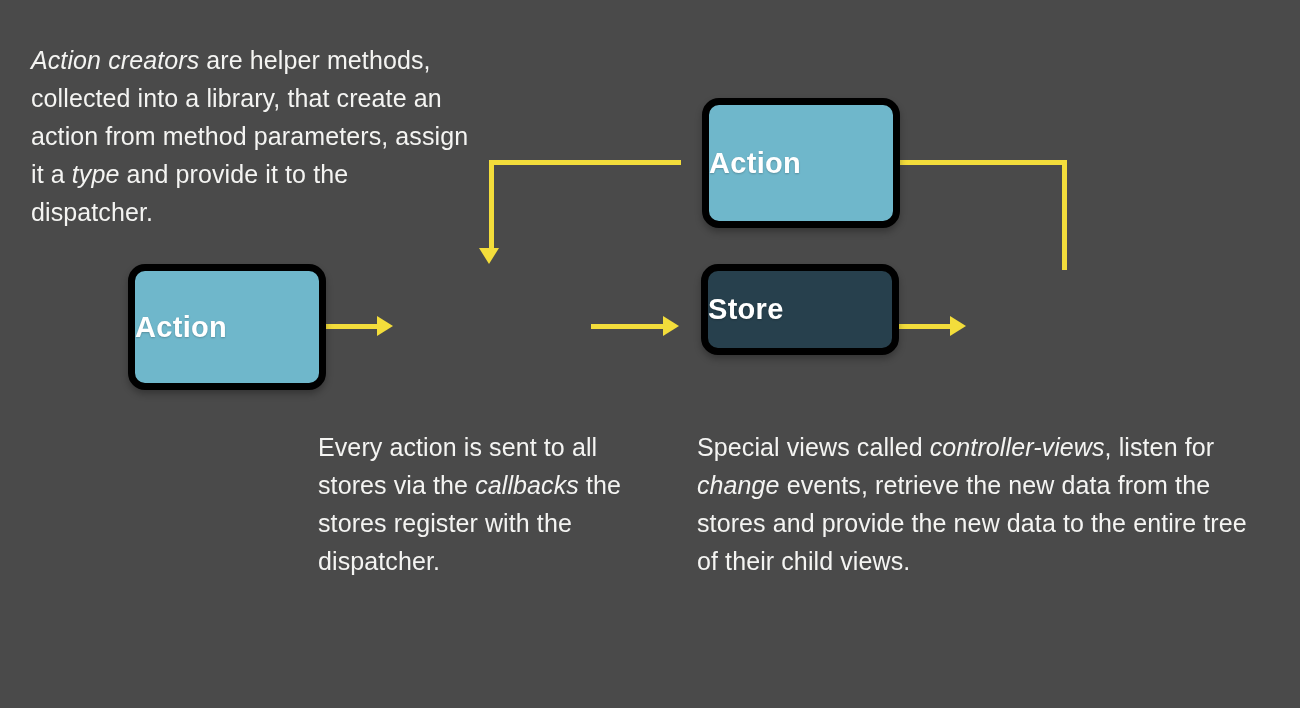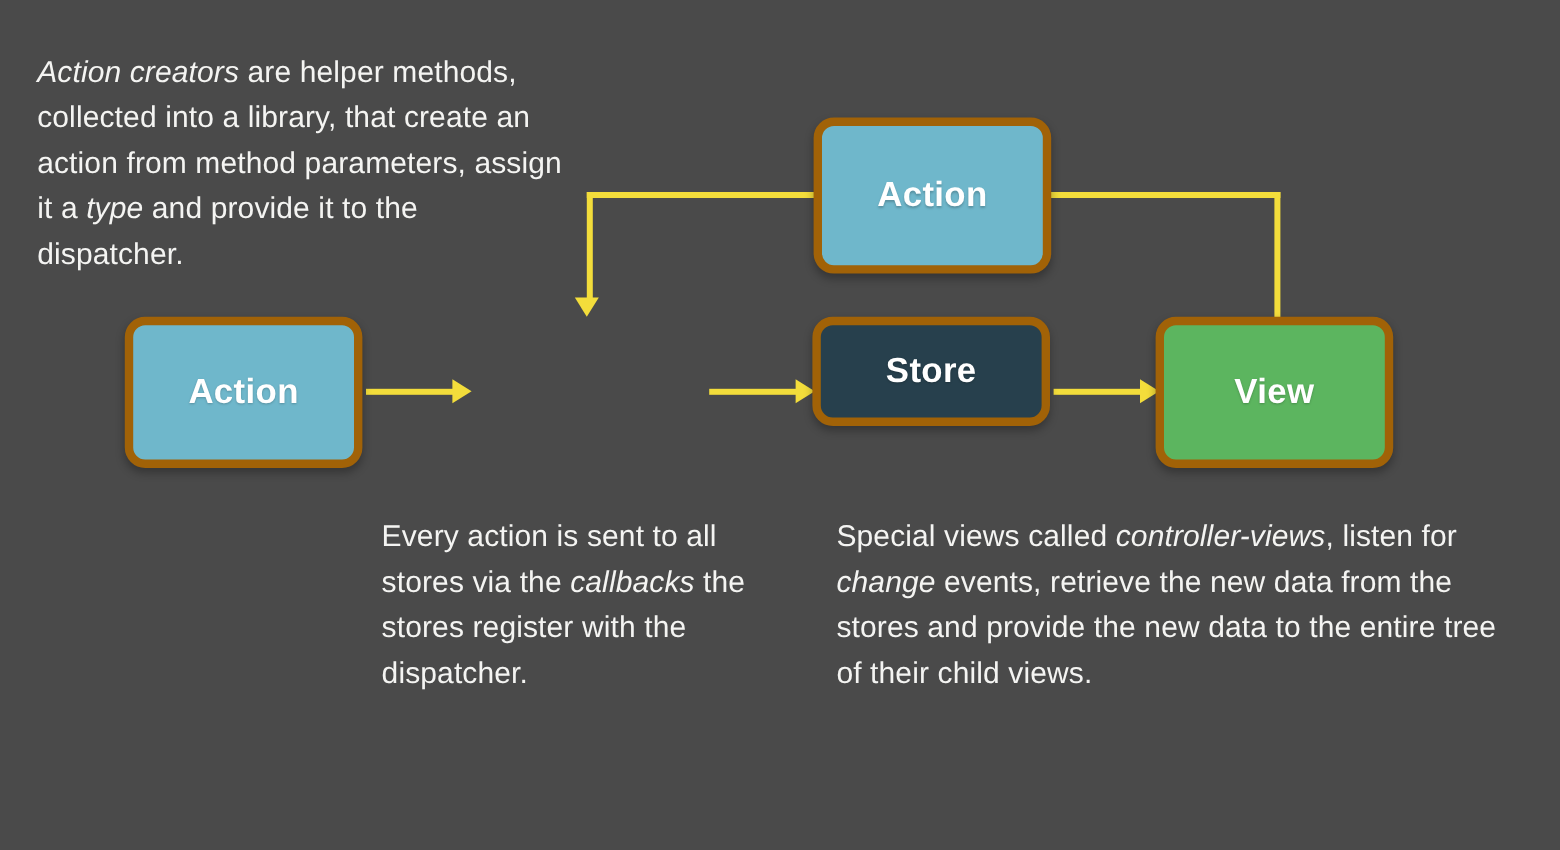--- a/index.html
+++ b/index.html
@@ -31,27 +31,28 @@
   .prose p:last-child { margin-bottom: 0; }
 
   #intro-text   { left: 31px;  top: 41px;  width: 440px; }
   #dispatcher-note { left: 318px; top: 428px; width: 340px; }
   #store-note   { left: 697px; top: 428px; width: 570px; }
 
   
   .node {
     position: absolute;
     box-sizing: border-box;
-    border: 7px solid #a16207;
+    border: 7px solid #000000;
     border-radius: 17px;
     display: flex;
     align-items: center;
-    justify-content: center;
+    justify-content: flex-start;
     box-shadow: 0 4px 7px rgba(0,0,0,0.28);
     z-index: 3;
+    margin-left: 24px;
   }
   .node-label {
     color: #ffffff;
     font-size: 29px;
     font-weight: bold;
     letter-spacing: 0.3px;
     text-shadow: 0 1px 2px rgba(0,0,0,0.22);
     white-space: nowrap;
   }
 
@@ -136,23 +137,20 @@
 
   <div class="node" id="node-action-left">
     <span class="node-label">Action</span>
   </div>
 
 
   <div class="node" id="node-store">
     <span class="node-label">Store</span>
   </div>
 
-  <div class="node" id="node-view">
-    <span class="node-label">View</span>
-  </div>
 
   <div class="prose" id="dispatcher-note">
     <p><span>Every action is sent to all stores via the </span><em>callbacks</em><span> the stores register with the dispatcher.</span></p>
   </div>
 
   <div class="prose" id="store-note">
     <p><span>Special views called </span><em>controller-views</em><span>, listen for </span><em>change</em><span> events, retrieve the new data from the stores and provide the new data to the entire tree of their child views.</span></p>
   </div>
 
 </div>

